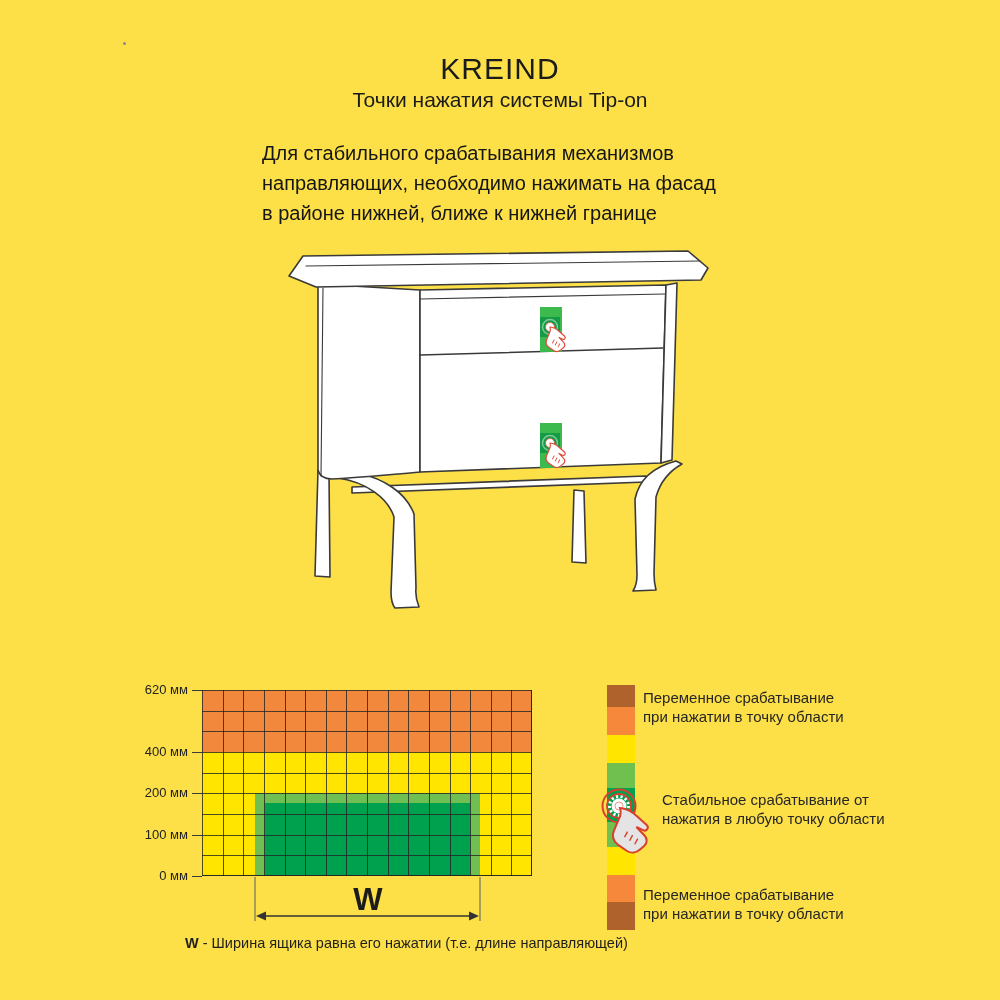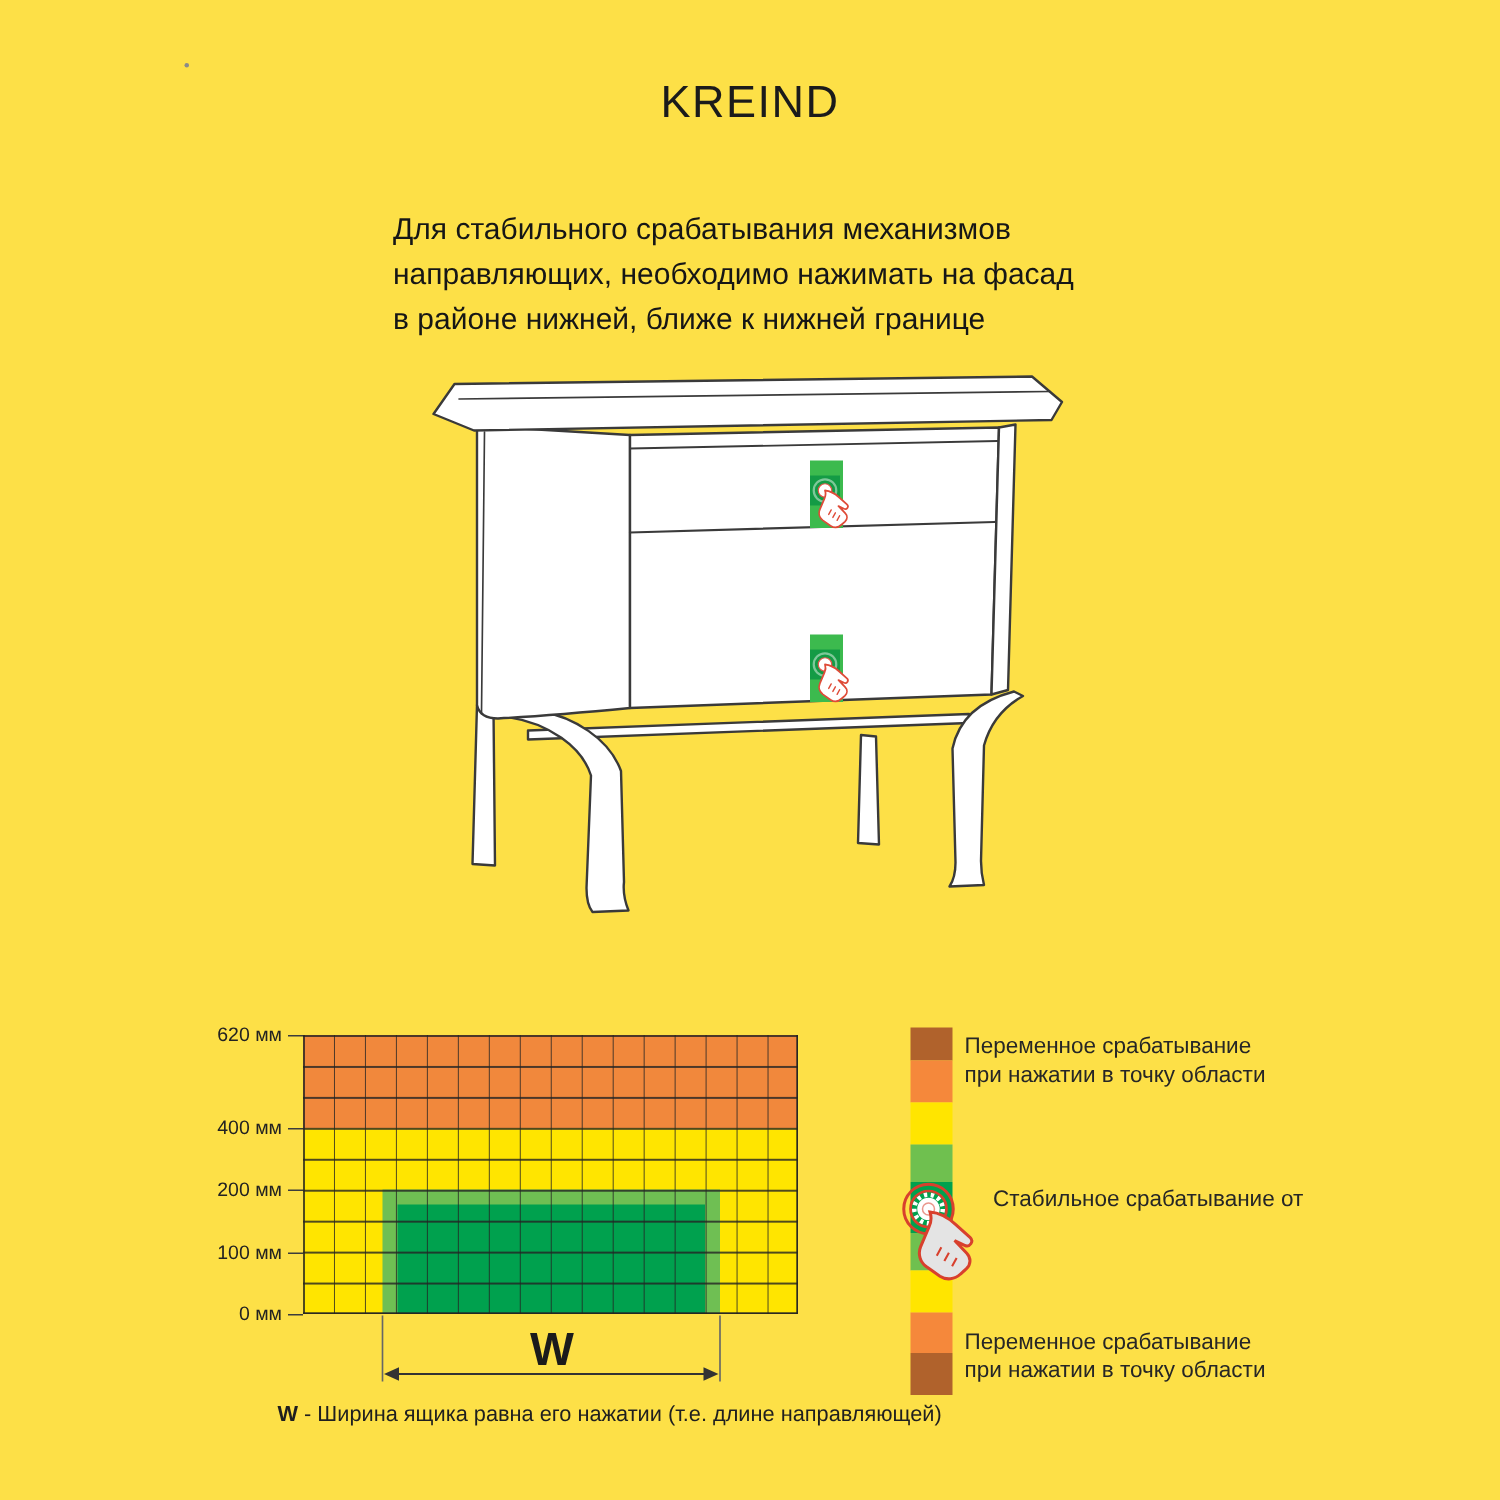--- a/index.html
+++ b/index.html
@@ -58,20 +58,21 @@
   .legend-icon-svg { left:580px; top:768px; width:110px; height:100px; }
 </style>
 </head>
 <body>
 
 <div class="page">
 
   <div class="abs dot-artifact"></div>
 
   <div class="abs brand">KREIND</div>
+  <div class="abs subtitle">Точки нажатия системы Tip-on</div>
   <div class="abs intro">
     <div>Для стабильного срабатывания механизмов</div>
     <div>направляющих, необходимо нажимать на фасад</div>
     <div>в районе нижней, ближе к нижней границе</div>
   </div>
 
   <svg class="abs furniture-svg" viewBox="278 242 440 385" fill="none" stroke="#3a3a3a" stroke-width="1.6" stroke-linejoin="round" stroke-linecap="round">
     <defs>
       <path id="hand" d="M0,0 C2,1.2 3.2,3 3.8,5.2 L6.5,14 C7.5,17.2 10.5,19.2 13.8,19 L21,18.4 C24.4,18 26.8,15.4 27.2,12 L27.7,8.6 C28,5.9 26.2,3.7 23.5,3.4 L16,2.6 L20.6,1.4 C23,0.8 22.7,-2.6 20.2,-2.7 L11.8,-3 C7.2,-3.2 2.8,-2 0,0 Z"></path>
       <path id="knuckles" d="M13.5,8.5 L14.3,12.5 M17.5,8.2 L18.3,12.2 M21.5,7.8 L22.3,11.8"></path>
@@ -181,19 +182,20 @@
       <use href="#knuckles" stroke="#D8402D" stroke-width="0.9"></use>
     </g>
   </svg>
 
   <div class="abs legend-text lt-1">
     <div>Переменное срабатывание</div>
     <div>при нажатии в точку области</div>
   </div>
   <div class="abs legend-text lt-2">
     <div>Стабильное срабатывание от</div>
+    <div>нажатия в любую точку области</div>
   </div>
   <div class="abs legend-text lt-3">
     <div>Переменное срабатывание</div>
     <div>при нажатии в точку области</div>
   </div>
 
 </div>
 
 </body></html>

